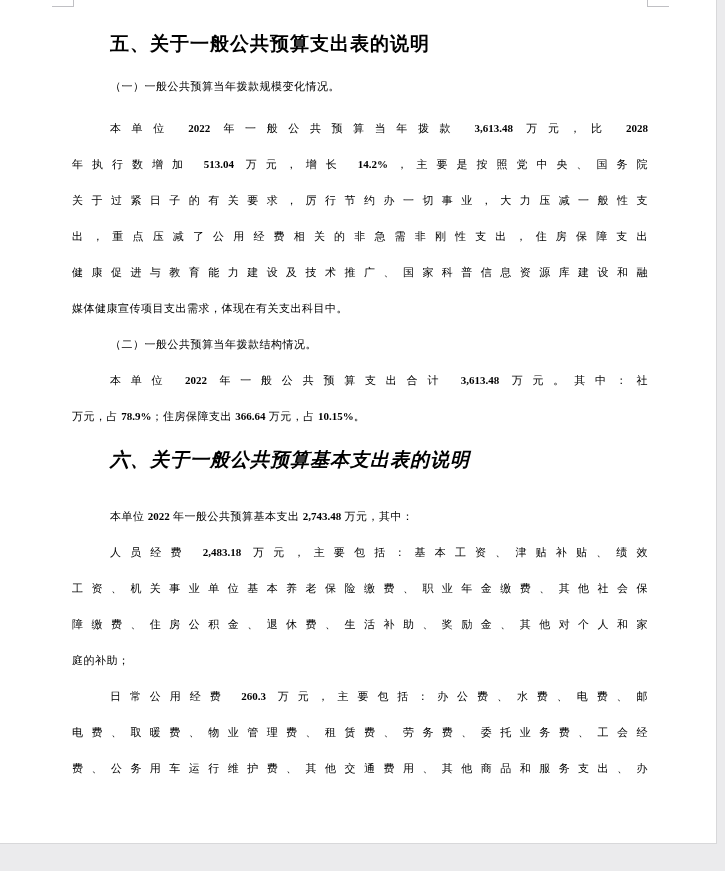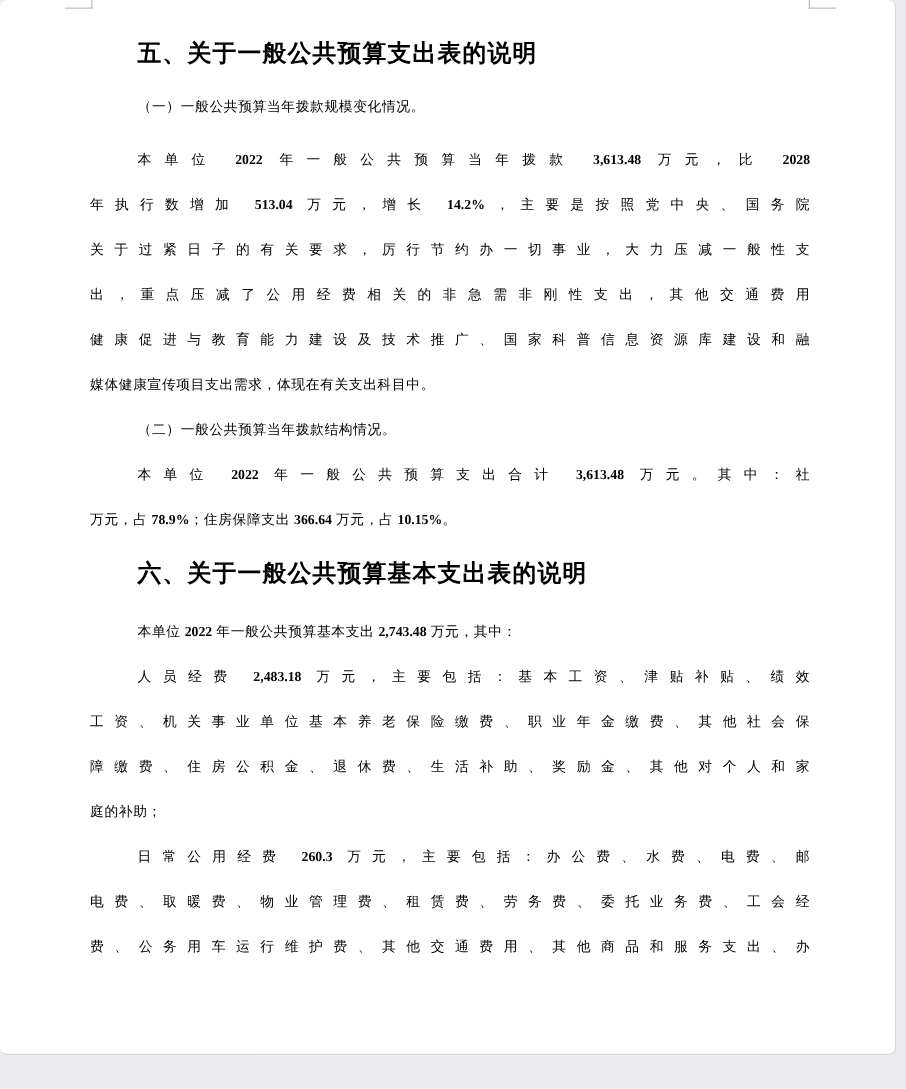--- a/index.html
+++ b/index.html
@@ -10,21 +10,20 @@
     overflow:hidden;
     font-family:"Liberation Serif", serif;
   }
   .page{
     position:absolute;left:0;top:0;
     width:716px;height:843px;
     background:#ffffff;
     border-right:1px solid #d8d8da;
     border-bottom:1px solid #d8d8da;
     overflow:hidden;
-    border-radius:6px;
   }
   .crop-mark{
     position:absolute;top:0;
     width:21px;height:6px;
   }
   .crop-mark.left{
     left:52px;
     border-bottom:1px solid #c0c0c4;
     border-right:1px solid #c0c0c4;
   }
@@ -34,21 +33,21 @@
     border-left:1px solid #c0c0c4;
   }
   .content{
     position:absolute;left:72px;top:26px;width:576px;
     color:#000;
   }
   .block{margin:0;}
   
   .block:nth-child(2){margin-top:6px;}
   .block:nth-child(3){margin-top:6px;}
-  .block:nth-child(6){margin-top:8px;margin-bottom:10px;}
+  .block:nth-child(6){margin-top:8px;margin-bottom:20px;font-style:italic;}
   .line{
     height:36px;line-height:36px;
     font-size:11px;
     letter-spacing:0.5px;
     text-align:justify;
     text-align-last:justify;
     overflow:hidden;
     white-space:normal;
   }
   .line.last{text-align-last:left;}
@@ -76,21 +75,21 @@
   <div class="crop-mark right"></div>
   <div class="content" id="doc-content">
       <div class="block heading">五、关于一般公共预算支出表的说明</div>
       <div class="block paragraph">
         <div class="line first last"><span class="cjk">（一）一般公共预算当年拨款规模变化情况。</span></div>
       </div>
       <div class="block paragraph">
         <div class="line first"><span class="cjk">本单位 </span><span class="num">2022</span><span class="cjk"> 年一般公共预算当年拨款 </span><span class="num">3,613.48</span><span class="cjk"> 万元，比 </span><span class="num">2028</span></div>
         <div class="line"><span class="cjk">年执行数增加 </span><span class="num">513.04</span><span class="cjk"> 万元，增长 </span><span class="num">14.2%</span><span class="cjk">，主要是按照党中央、国务院</span></div>
         <div class="line"><span class="cjk">关于过紧日子的有关要求，厉行节约办一切事业，大力压减一般性支</span></div>
-        <div class="line"><span class="cjk">出，重点压减了公用经费相关的非急需非刚性支出，其他交通费用</span></div>
+        <div class="line"><span class="cjk">出，重点压减了公用经费相关的非急需非刚性支出，住房保障支出</span></div>
         <div class="line"><span class="cjk">健康促进与教育能力建设及技术推广、国家科普信息资源库建设和融</span></div>
         <div class="line last"><span class="cjk">媒体健康宣传项目支出需求，体现在有关支出科目中。</span></div>
       </div>
       <div class="block paragraph">
         <div class="line first last"><span class="cjk">（二）一般公共预算当年拨款结构情况。</span></div>
       </div>
       <div class="block paragraph">
         <div class="line first"><span class="cjk">本单位 </span><span class="num">2022</span><span class="cjk"> 年一般公共预算支出合计 </span><span class="num">3,613.48</span><span class="cjk"> 万元。其中：社</span></div>
         <div class="line last"><span class="cjk">万元，占 </span><span class="num">78.9%</span><span class="cjk">；住房保障支出 </span><span class="num">366.64</span><span class="cjk"> 万元，占 </span><span class="num">10.15%</span><span class="cjk">。</span></div>
       </div>

